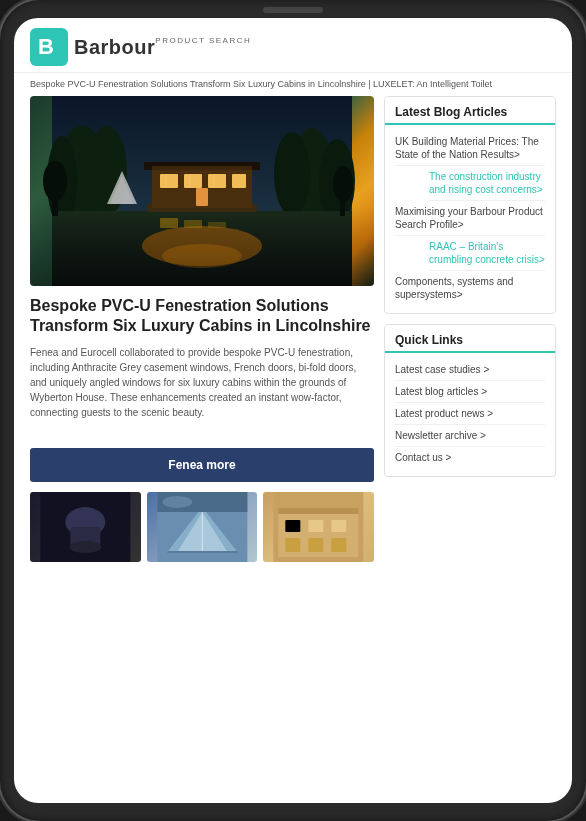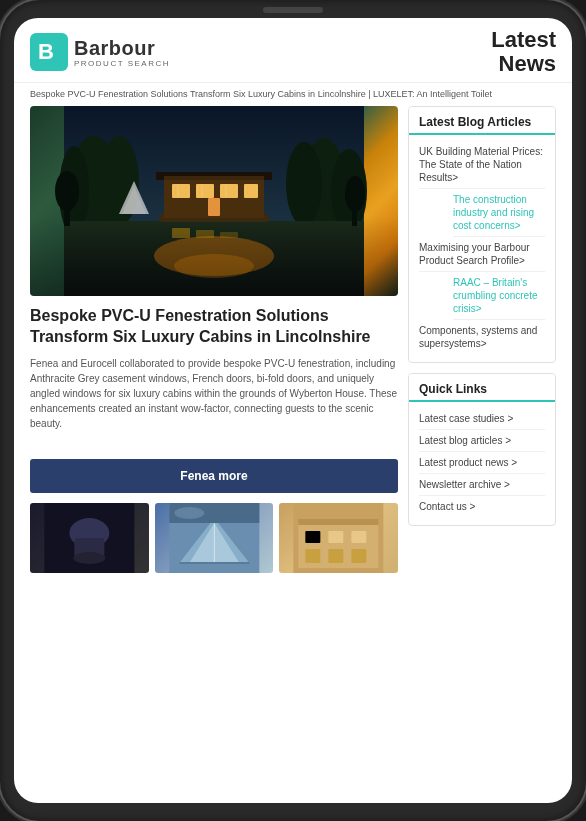--- a/index.html
+++ b/index.html
@@ -64,21 +64,21 @@
       gap: 6px;
     }
 
     .logo-icon {
       width: 38px;
       height: 38px;
     }
 
     .logo-text {
       display: flex;
-      flex-direction: column;
+      flex-direction: row;
     }
 
     .logo-brand {
       font-size: 20px;
       font-weight: 900;
       color: #333;
       letter-spacing: 0.5px;
       line-height: 1.1;
     }
 
@@ -194,21 +194,21 @@
     .thumb-2 {
       background: linear-gradient(135deg, #4a6fa5, #89a0c0, #b0c8d0);
     }
 
     .thumb-3 {
       background: linear-gradient(135deg, #c8a060, #e0c080, #d0b070);
     }
 
     
     .right-col {
-      width: 148px;
+      width: 172px;
       flex-shrink: 0;
     }
 
     .sidebar-card {
       background: #fff;
       border: 1px solid #e0e0e0;
       border-radius: 4px;
       margin-bottom: 10px;
       overflow: hidden;
     }
@@ -258,21 +258,20 @@
 
           <svg class="logo-icon" viewBox="0 0 38 38" xmlns="http://www.w3.org/2000/svg">
             <rect width="38" height="38" rx="6" fill="#2ec4b6"></rect>
             <text x="8" y="26" font-size="22" font-weight="900" fill="white" font-family="Arial">B</text>
           </svg>
           <div class="logo-text">
             <span class="logo-brand">Barbour</span>
             <span class="logo-sub">PRODUCT SEARCH</span>
           </div>
         </div>
-        <div class="latest-news-title">Latest<br>News</div>
       </div>
 
       <div class="breadcrumb">
         <span>Bespoke PVC-U Fenestration Solutions Transform Six Luxury Cabins in Lincolnshire | LUXELET: An Intelligent Toilet</span>
       </div>
 
       <div class="main-layout">
 
         <div class="left-col">
 

